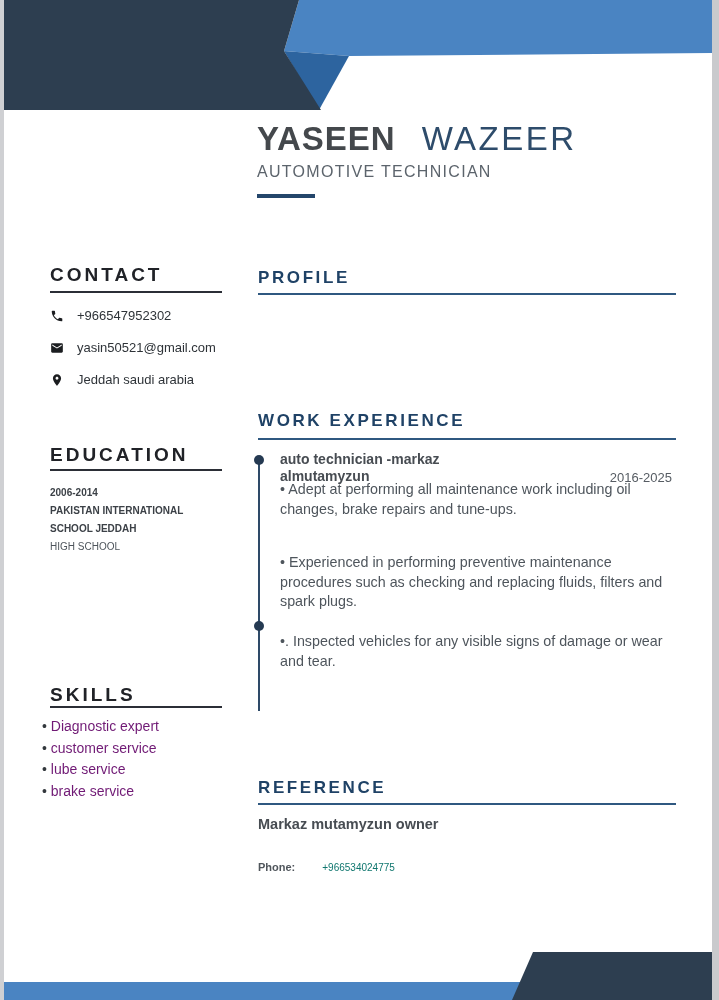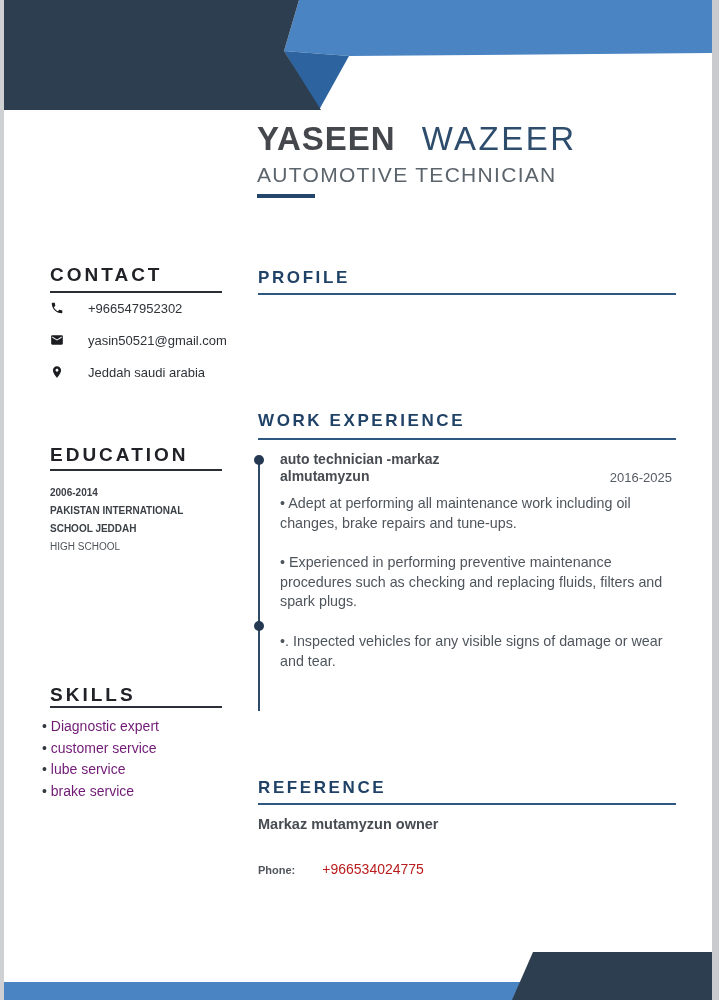--- a/index.html
+++ b/index.html
@@ -13,31 +13,31 @@
   .edge.left{left:0;width:4px;}
   .edge.right{right:0;width:7px;background:#c9cacd;}
   .banner{position:absolute;left:4px;width:708px;display:block;}
   .banner.top{top:0;height:120px;}
   .banner.bottom{bottom:0;height:50px;}
 
   
   .name-row{position:absolute;left:257px;top:121px;white-space:nowrap;font-size:33px;line-height:1.1;}
   .first-name{font-weight:800;color:#44484c;letter-spacing:1px;}
   .last-name{font-weight:400;color:#2e4c6b;letter-spacing:2.5px;margin-left:26px;}
-  .role{position:absolute;left:257px;top:163px;font-size:21px;color:#5c646c;letter-spacing:1.3px;}
+  .role{position:absolute;left:257px;top:163px;font-size:16px;color:#5c646c;letter-spacing:1.3px;}
   .role-underline{position:absolute;left:257px;top:194px;width:58px;height:4px;background:#24466b;}
 
   
   .l-heading{position:absolute;left:50px;font-size:19px;font-weight:800;letter-spacing:3px;color:#202227;}
   .l-rule{position:absolute;left:50px;width:172px;height:2px;background:#2b2e36;}
   .r-heading{position:absolute;left:258px;font-size:17px;font-weight:700;letter-spacing:2.6px;color:#1f4266;}
   .r-rule{position:absolute;left:258px;width:418px;height:2px;background:#2f5880;}
 
   
-  .contact-item{position:absolute;left:50px;height:22px;display:flex;align-items:flex-start;gap:24px;}
+  .contact-item{position:absolute;left:50px;height:22px;display:flex;align-items:flex-end;gap:13px;}
   .contact-item .icn{width:14px;height:14px;flex:0 0 auto;display:block;}
   .contact-item .txt{font-size:13px;color:#2e3338;}
 
   
   .edu-block{position:absolute;left:50px;top:484px;font-size:10px;line-height:18px;color:#3c4147;}
   .edu-bold{font-weight:700;}
   .edu-normal{font-weight:400;color:#4e555c;}
 
   
   .skills-list{position:absolute;left:42px;top:718px;margin:0;padding:0;list-style:none;}
@@ -52,21 +52,21 @@
   .timeline-dot{position:absolute;width:10px;height:10px;border-radius:50%;background:#253a52;left:254px;}
   .job-row{position:absolute;left:280px;top:451px;width:392px;display:flex;justify-content:space-between;align-items:flex-end;}
   .job-title{width:205px;font-size:14px;font-weight:700;color:#474c52;line-height:17px;margin:0;}
   .job-dates{font-size:13px;color:#565c63;margin-top:3px;}
   .work-bullet{position:absolute;left:280px;width:392px;font-size:14.3px;line-height:19.5px;color:#4e555c;margin:0;}
 
   
   .ref-name{position:absolute;left:258px;top:816px;font-size:14.5px;font-weight:700;color:#474c52;}
   .ref-phone-row{position:absolute;left:258px;top:861px;display:flex;align-items:baseline;gap:27px;}
   .ref-phone-label{font-size:11px;font-weight:700;color:#50565c;}
-  .ref-phone-number{font-size:14px;color:#b91c1c;}
+  .ref-phone-number{font-size:10px;color:#0f766e;}
 </style>
 </head>
 <body>
 
 <div class="canvas">
 
   <div class="edge left"></div>
   <div class="edge right"></div>
 
   <svg class="banner top" viewBox="0 0 708 120" aria-hidden="true">
@@ -129,21 +129,21 @@
 
   <div class="timeline-line"></div>
   <div class="timeline-dot" style="top:455px;"></div>
   <div class="timeline-dot" style="top:621px;"></div>
 
   <div class="job-row">
     <p class="job-title">auto technician -markaz almutamyzun</p>
     <span class="job-dates">2016-2025</span>
   </div>
 
-  <p class="work-bullet" style="top:494px;">• Adept at performing all maintenance work including oil changes, brake repairs and tune-ups.</p>
+  <p class="work-bullet" style="top:480px;">• Adept at performing all maintenance work including oil changes, brake repairs and tune-ups.</p>
   <p class="work-bullet" style="top:632px;">•. Inspected vehicles for any visible signs of damage or wear and tear.</p>
   <p class="work-bullet" style="top:553px;">• Experienced in performing preventive maintenance procedures such as checking and replacing fluids, filters and spark plugs.</p>
 
   <div class="r-heading" style="top:778px;">REFERENCE</div>
   <div class="r-rule" style="top:803px;"></div>
   <div class="ref-name">Markaz mutamyzun owner</div>
   <div class="ref-phone-row">
     <span class="ref-phone-label">Phone:</span>
     <span class="ref-phone-number">+966534024775</span>
   </div>

